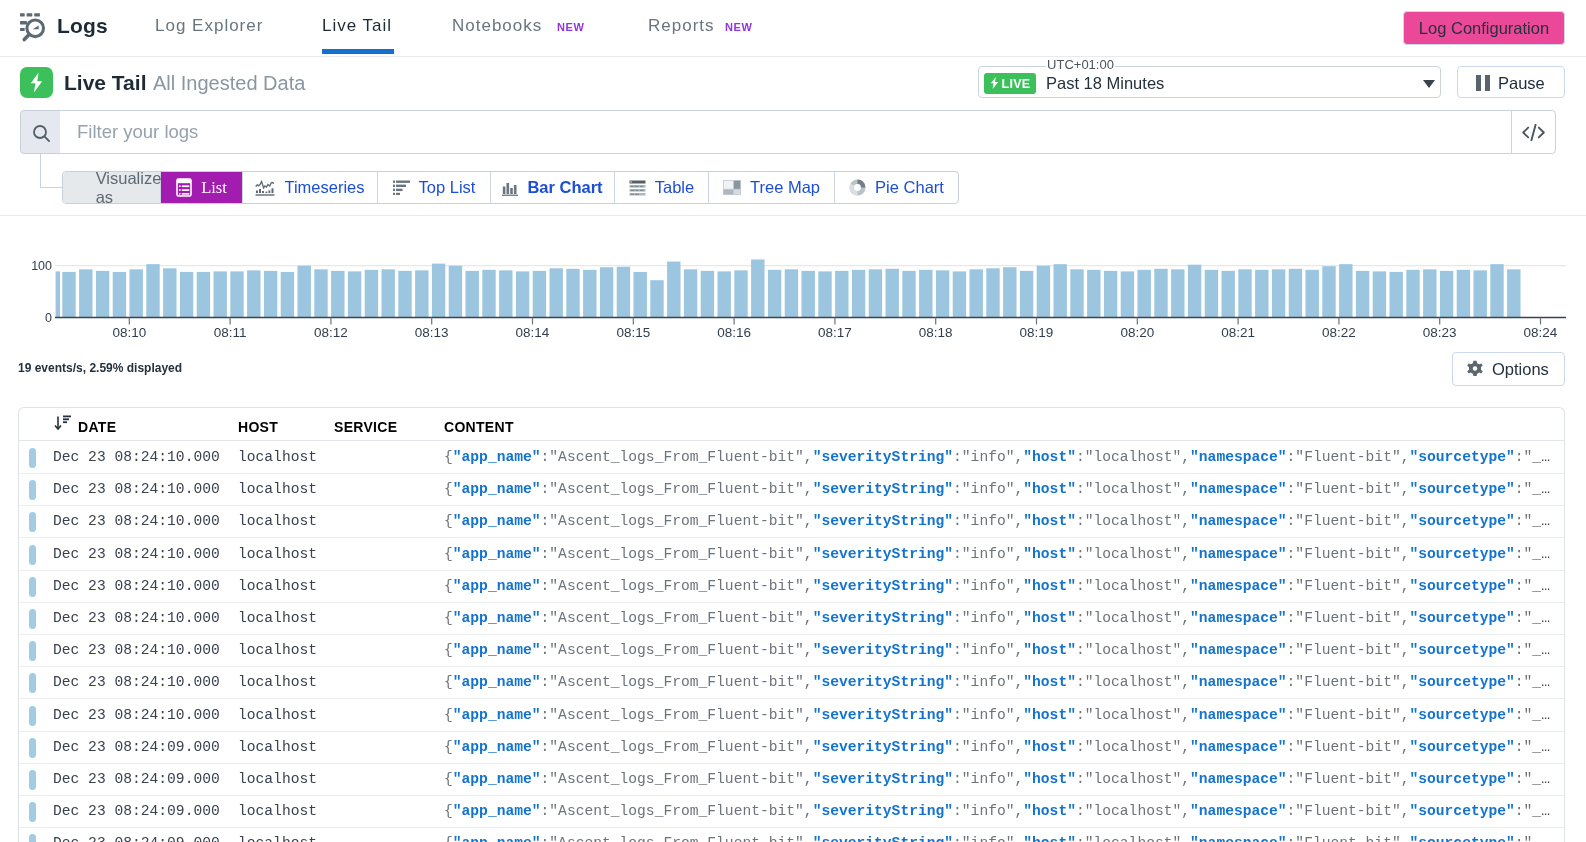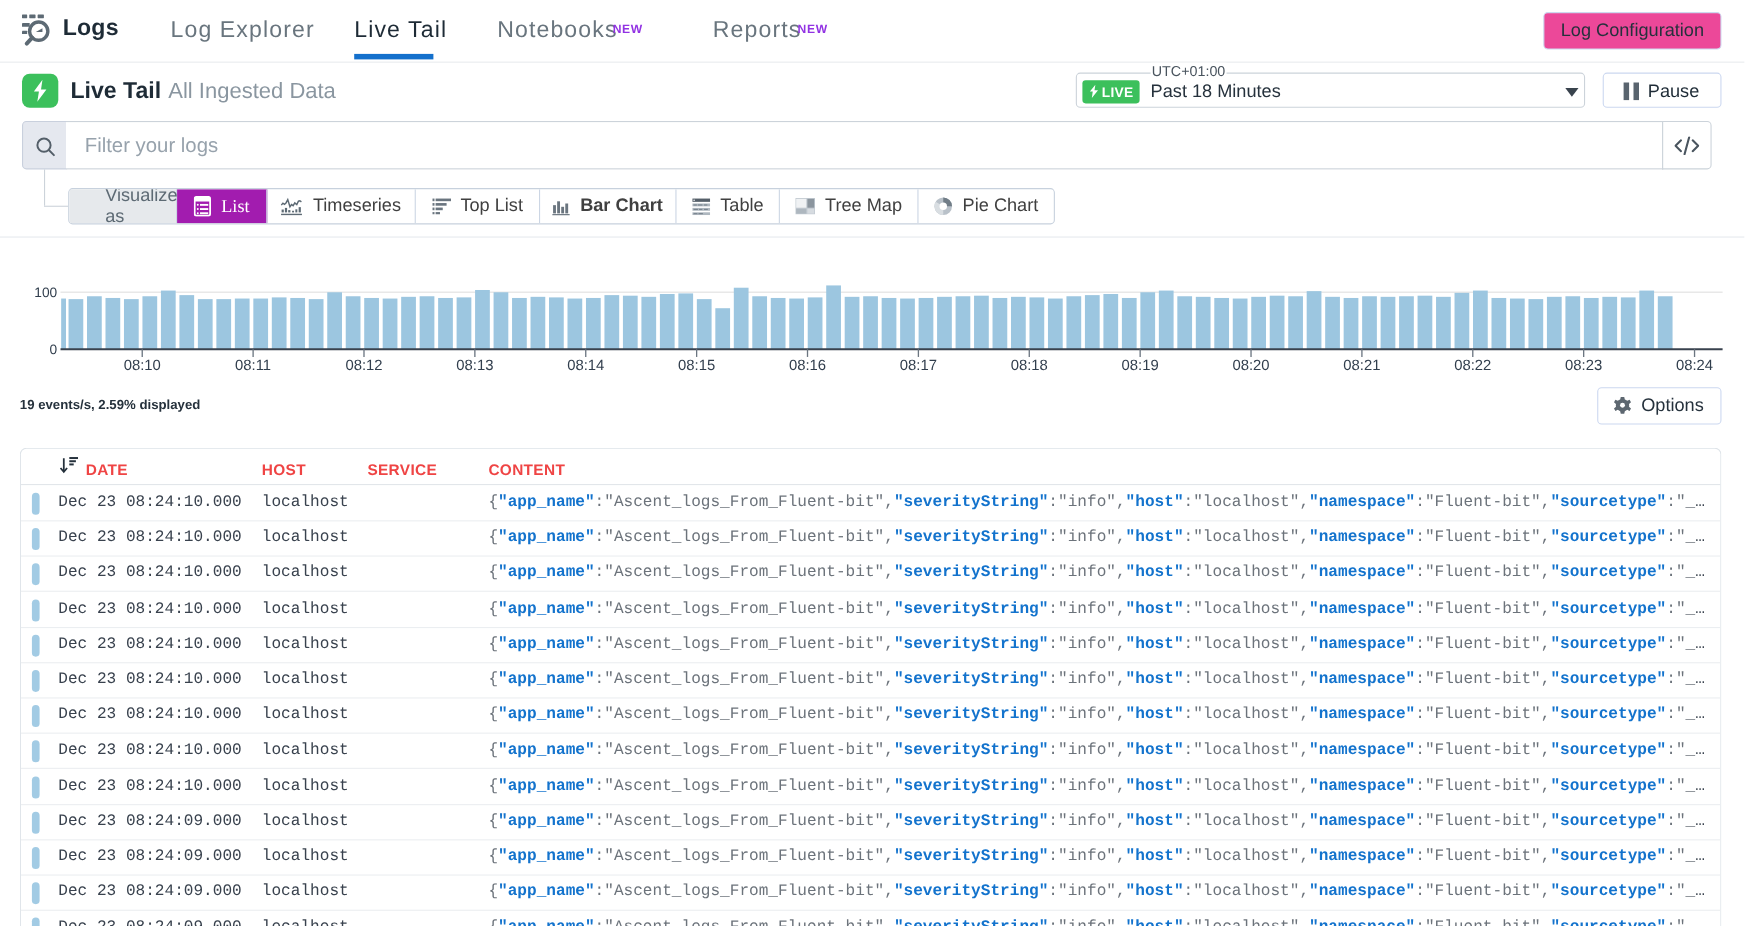--- a/index.html
+++ b/index.html
@@ -3,21 +3,21 @@
 <meta charset="utf-8">
 <style>
 * { margin:0; padding:0; box-sizing:border-box; }
 html,body { width:1586px; height:842px; overflow:hidden; }
 body { font-family:"Liberation Sans", sans-serif; background:#fff; position:relative; color:#2b3945; }
 
 
 #topnav { position:absolute; left:0; top:0; width:1586px; height:57px; background:#fff; border-bottom:1px solid #e8ebee; }
 #logo { position:absolute; left:20px; top:11px; }
 #logs-title { position:absolute; left:57px; top:14px; font-size:21px; font-weight:700; color:#1e2b36; letter-spacing:0.2px;}
-.tab { position:absolute; top:16px; font-size:21px; letter-spacing:1px; color:#69757e; }
+.tab { position:absolute; top:16px; font-size:17px; letter-spacing:1px; color:#69757e; }
 .tab.active { color:#1e2b36; }
 #tab-underline { position:absolute; left:322px; top:49px; width:72px; height:5px; background:#1470cc; }
 .new { position:absolute; top:21px; font-size:11px; font-weight:700; color:#9233e3; letter-spacing:0.6px; }
 #logconf { position:absolute; left:1403px; top:11px; width:162px; height:34px; border:1px solid #cdd8ef; border-radius:4px; font-size:16.5px; color:#25313c; text-align:center; line-height:32px; background:#ec4899;}
 
 
 #lt-icon { position:absolute; left:20px; top:67px; width:33px; height:31px; background:#3cc05c; border-radius:7px; }
 #lt-title { position:absolute; left:64px; top:71px; font-size:21px; font-weight:700; color:#1e2b36; }
 #lt-sub { position:absolute; left:153px; top:72px; font-size:20px; color:#8a96a0; }
 
@@ -37,40 +37,40 @@
 #filterinput { position:absolute; left:60px; top:110px; width:1452px; height:44px; background:#fff; border:1px solid #ccd3da; border-left:none; }
 #filterph { position:absolute; left:77px; top:121px; font-size:18.5px; color:#97a2ac; }
 #codebox { position:absolute; left:1511px; top:110px; width:45px; height:44px; background:#fff; border:1px solid #ccd3da; border-left:1px solid #ccd3da; border-radius:0 4px 4px 0; }
 
 
 #conn-v { position:absolute; left:40px; top:154px; width:1px; height:33px; background:#ccd3da; }
 #conn-h { position:absolute; left:40px; top:187px; width:22px; height:1px; background:#ccd3da; }
 
 
 #vgroup { position:absolute; left:62px; top:171px; height:33px; border:1px solid #c7d1dd; border-radius:4px; background:#fff; display:flex; overflow:hidden; }
-.vseg { height:31px; display:flex; align-items:center; justify-content:center; font-size:16.5px; color:#404040; border-right:1px solid #ccd6e4; flex:none; }
+.vseg { height:31px; display:flex; align-items:center; justify-content:center; font-size:16.5px; color:#1d4ed8; border-right:1px solid #ccd6e4; flex:none; }
 .vseg:last-child { border-right:none; }
 #vlabel { background:#e6e9ec; color:#5d6a74; }
 #vlist { background:#a21caf; color:#fff;font-family:Liberation Serif, serif; }
 .vseg svg { margin-right:9px; }
 
 #sep215 { position:absolute; left:0; top:215px; width:1586px; height:1px; background:#e6eaee; }
 
 
 #chart { position:absolute; left:0; top:225px; }
 
 
 #evline { position:absolute; left:18px; top:361px; font-size:12px; font-weight:700; color:#25313c; }
 #optbtn { position:absolute; left:1452px; top:352px; width:113px; height:34px; border:1px solid #ccd8f0; border-radius:4px; background:#fff; }
 #optgear { position:absolute; left:1466px; top:360px; }
 #opttext { position:absolute; left:1492px; top:360px; font-size:16.5px; color:#25313c; }
 
 
 #tbl { position:absolute; left:18px; top:407px; width:1547px; height:435px; border:1px solid #dde3e8; border-bottom:none; border-radius:6px 6px 0 0; background:#fff; }
-.hcell { position:absolute; top:11px; font-size:14px; font-weight:700; color:#ef4444; letter-spacing:0.3px; }
+.hcell { position:absolute; top:11px; font-size:14px; font-weight:700; color:#000000; letter-spacing:0.3px; }
 #thead { position:absolute; left:0; top:0; width:1545px; height:33px; border-bottom:1px solid #e2e6ea; }
 .row { position:absolute; left:0; width:1545px; height:32px; border-bottom:1px solid #ebeef1; font-family:"Liberation Mono", monospace; font-size:14.63px; color:#39424e; }
 .pill { position:absolute; left:10px; top:6px; width:7px; height:20px; background:#a2cbe4; border-radius:3.5px; }
 .rdate { position:absolute; left:34px; top:7px; }
 .rhost { position:absolute; left:219px; top:7px; }
 .rcontent { position:absolute; left:425px; top:7px; white-space:nowrap; overflow:hidden; width:1112px; color:#6c737b; }
 .k { color:#1373cd; font-weight:700; }
 .e { color:#39424e; }
 </style>
 </head>

